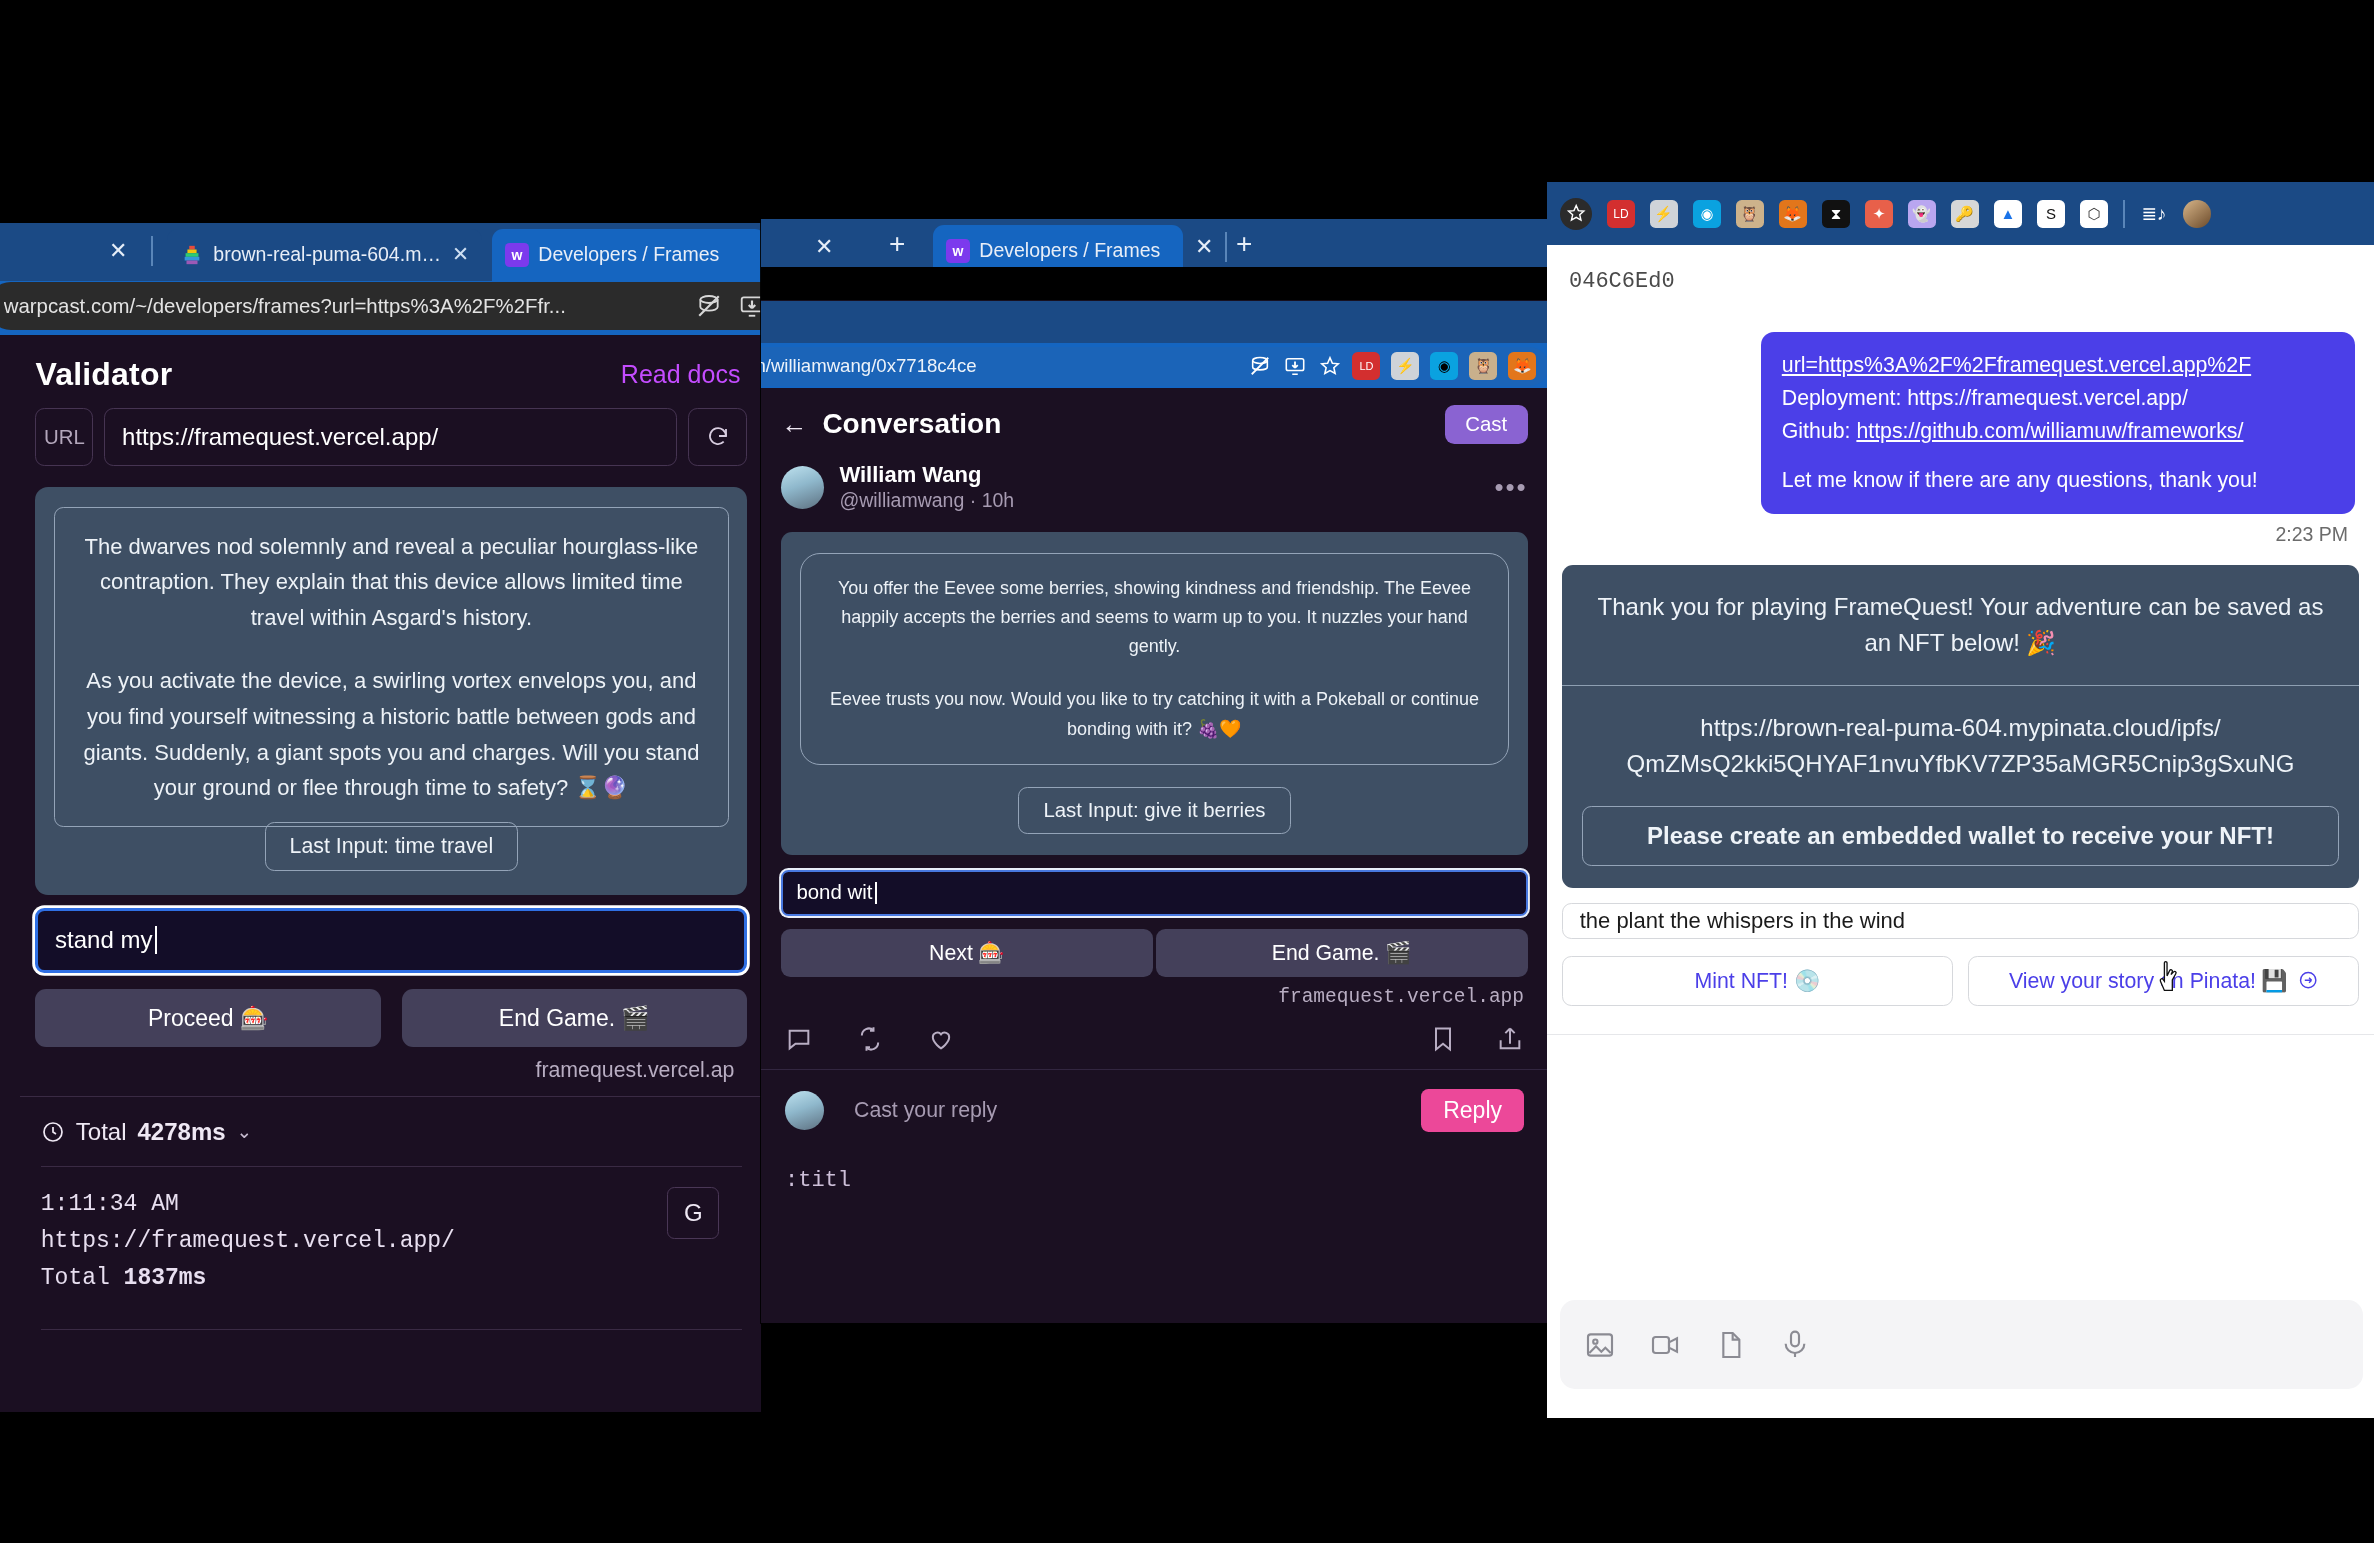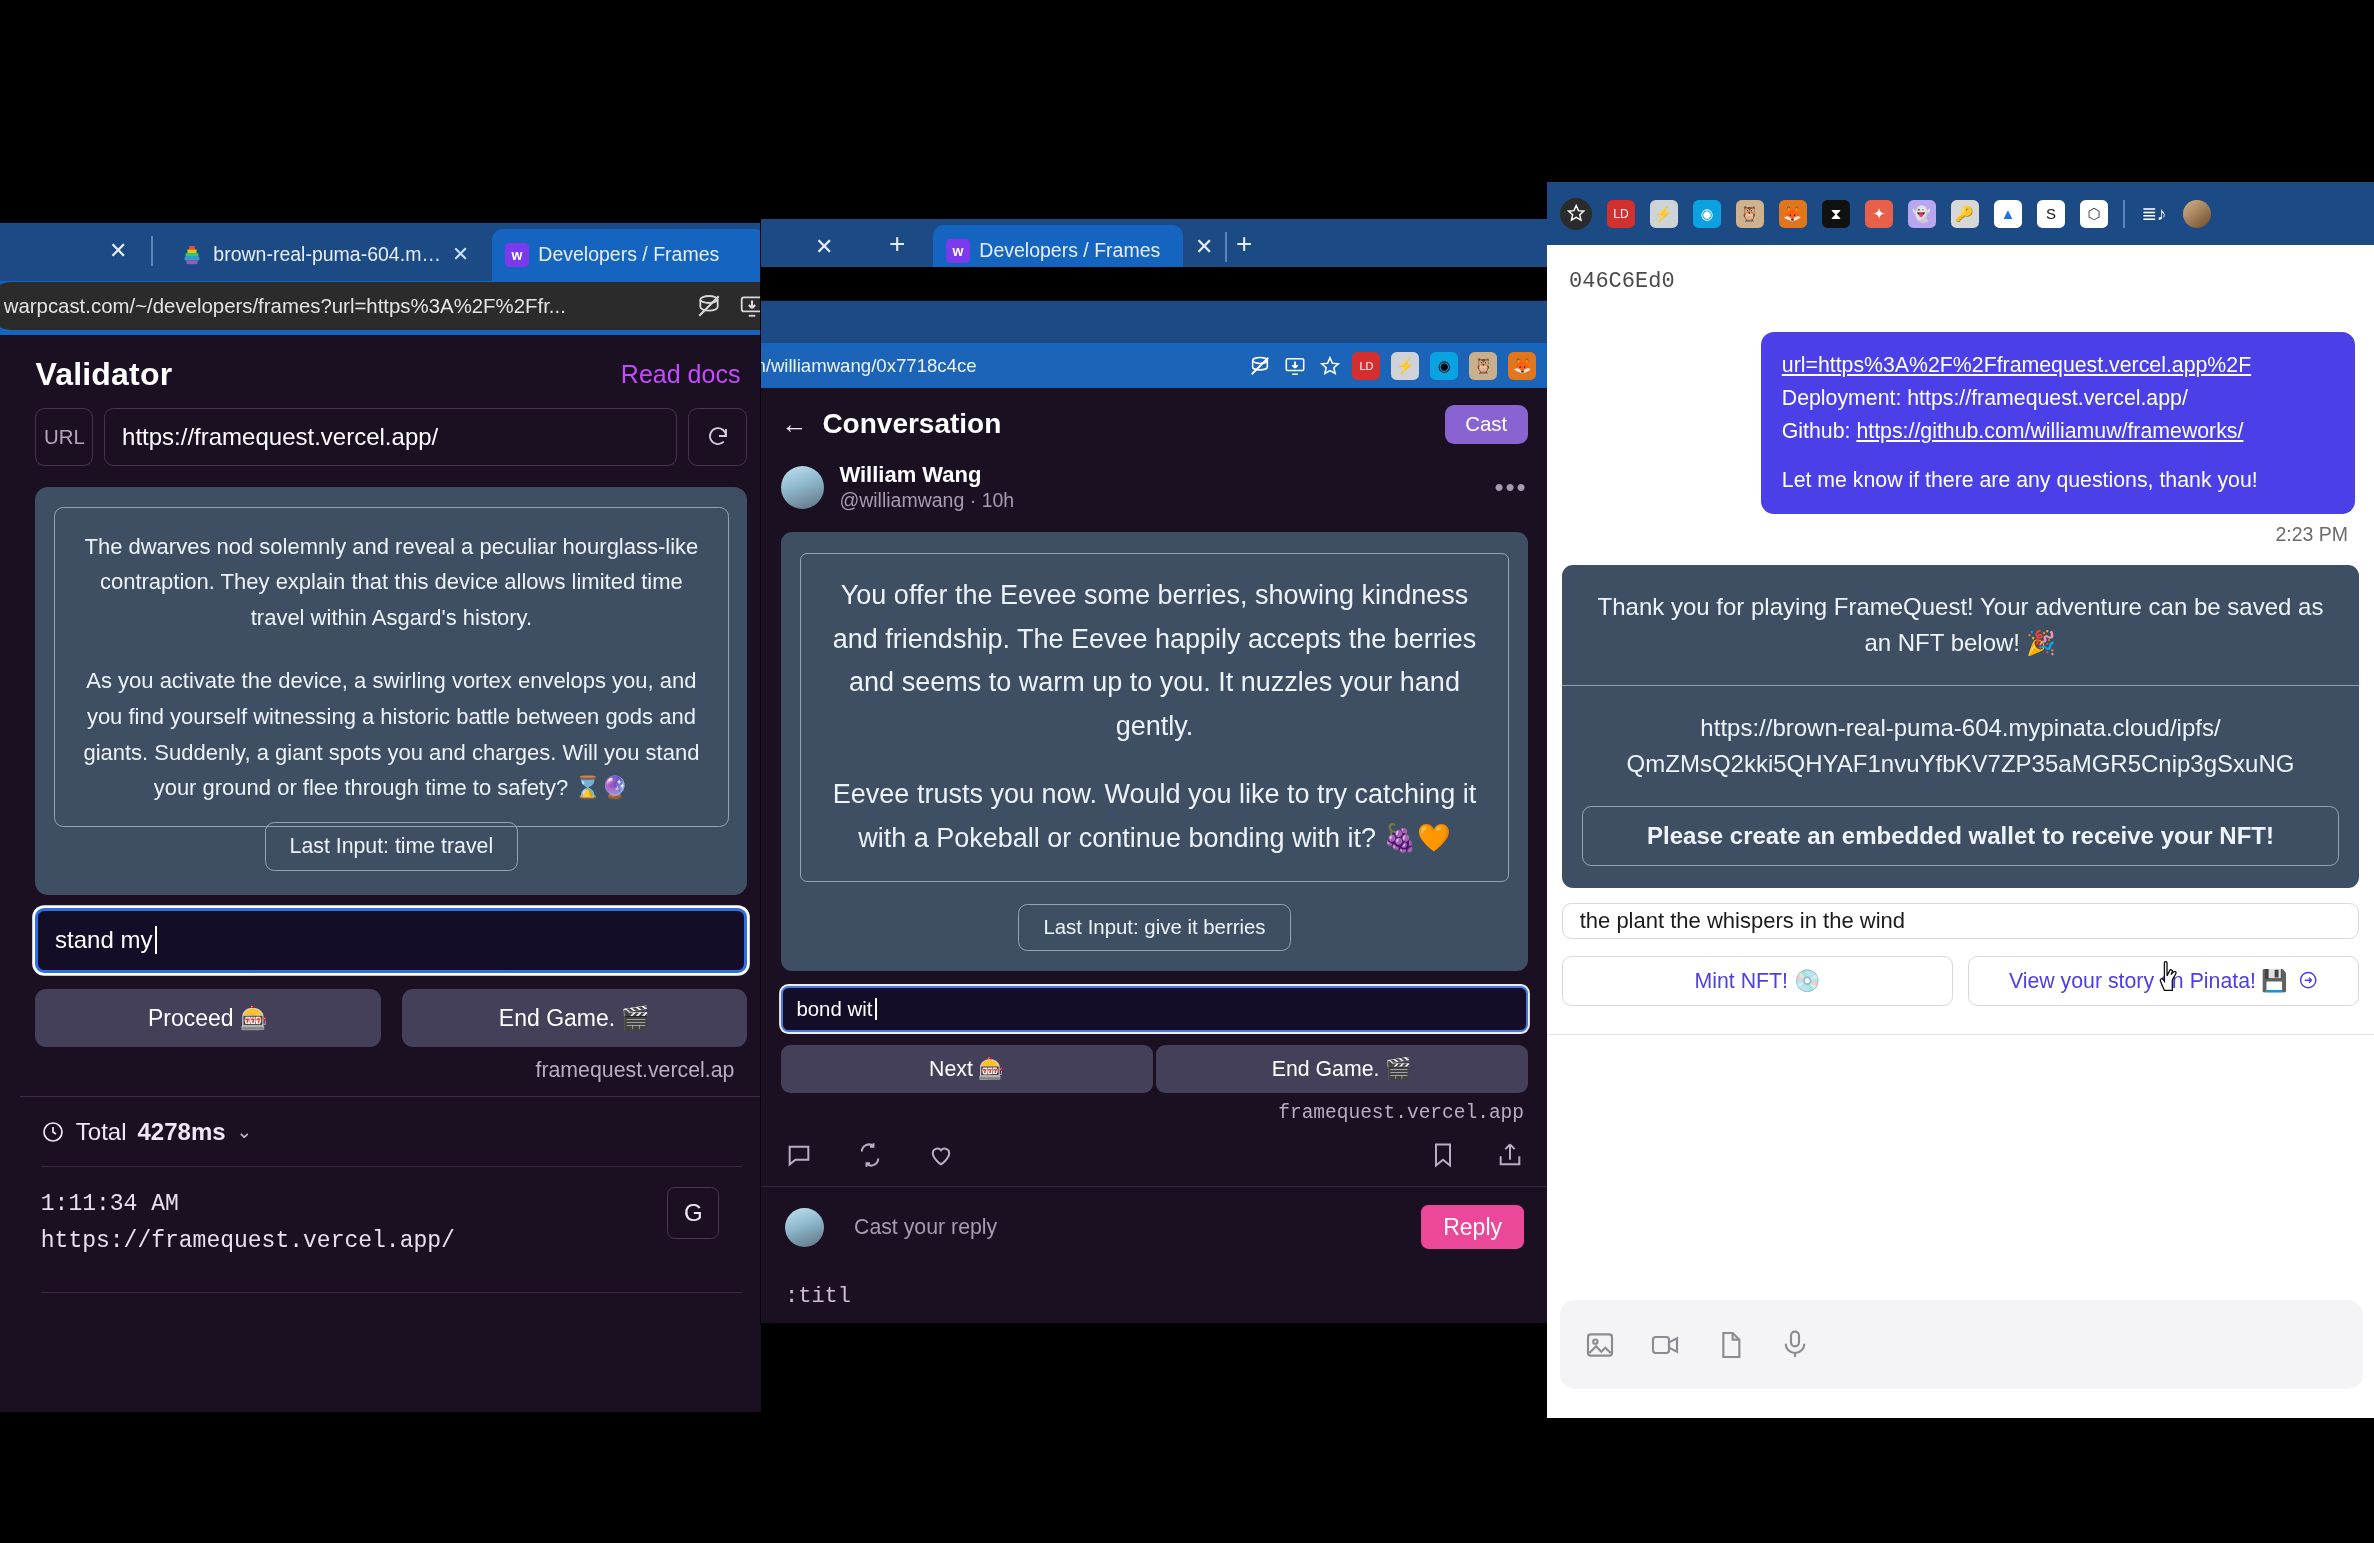--- a/index.html
+++ b/index.html
@@ -69,21 +69,21 @@
   .back-arrow{ font-size:26px; color:#efe8f4;}
   .conv-title{ font-size:28px; font-weight:bold; color:#fff;}
   .cast-btn{ margin-left:auto; background:#8a63d2; color:#fff; border-radius:9.3px; padding:8.3px 20.4px; font-size:20.4px;}
   .author-row{ display:flex; align-items:center; padding:0 20.4px 7.4px 20.4px; gap:15px;}
   .avatar{ width:43px; height:43px; border-radius:50%; flex:none; background:linear-gradient(160deg,#bfe2ef 0%,#8fb8cc 45%,#5d7080 100%); }
   .author-name{ font-size:22px; color:#fff; font-weight:bold; line-height:1.25;}
   .author-handle{ font-size:19.5px; color:#a79bb2; line-height:1.3;}
   .more-dots{ margin-left:auto; color:#a79bb2; font-size:26px; letter-spacing:1.9px;}
 
   .mid-frame-card{ margin:11px 20.4px 0 20.4px; background:#3e4f64; border-radius:11px; padding:20.4px 18.6px 20.4px 18.6px;}
-  .mid-frame-img{ border:0.9px solid #94a4b8; border-radius:7px; padding:20.4px 16.7px; text-align:center; color:#edf2f7; font-size:27px; line-height:1.62;}
+  .mid-frame-img{ border:0.9px solid #94a4b8; border-radius:20px; padding:20.4px 16.7px; text-align:center; color:#edf2f7; font-size:18px; line-height:1.62;}
   .mid-frame-img p+p{ margin-top:24px;}
   .mid-lastbtn{ display:flex; justify-content:center; margin-top:22px;}
   .mid-input-wrap{ margin:15px 20.4px 0 20.4px;}
   .mid-input{ width:100%; height:46px; background:#130d28; border:2.8px solid #4878e0; box-shadow:0 0 0 1.9px #e9eef8; border-radius:7.4px; color:#fff; font-size:20.4px; padding:0 13px; display:flex; align-items:center;}
   .mid-actions{ display:flex; gap:3px; margin:13px 20.4px 0 20.4px;}
   .mid-action{ flex:1; background:#44405a; border-radius:9.3px; height:48px; display:flex; align-items:center; justify-content:center; color:#fff; font-size:21.3px; gap:7.4px;}
   .mid-host{ text-align:right; padding:9.3px 24px 0 0; color:#b8adc2; font-size:19.5px;font-family:Liberation Mono, monospace;}
   .engage-row{ display:flex; align-items:center; padding:16.7px 24px 16.7px 24px; gap:43px; border-bottom:0.9px solid #322640;}
   .engage-right{ margin-left:auto; display:flex; gap:39px;}
   .eicon{ width:28px; height:28px; color:#b9aec4;}
@@ -218,20 +218,21 @@
           <span>Total</span>
           <b>4278ms</b>
           <span class="chev">⌄</span>
         </div>
 
         <div class="log-sep"></div>
 
         <div class="log">
           <div>1:11:34 AM</div>
           <div>https://framequest.vercel.app/</div>
+          <div><span>Total</span>&nbsp;<b>1837ms</b></div>
           <div class="gbtn">G</div>
         </div>
 
         <div class="log-sep" style="margin-top:32px;"></div>
       </div>
     </div>
   </div>
 
   <div id="mid-window">
 

